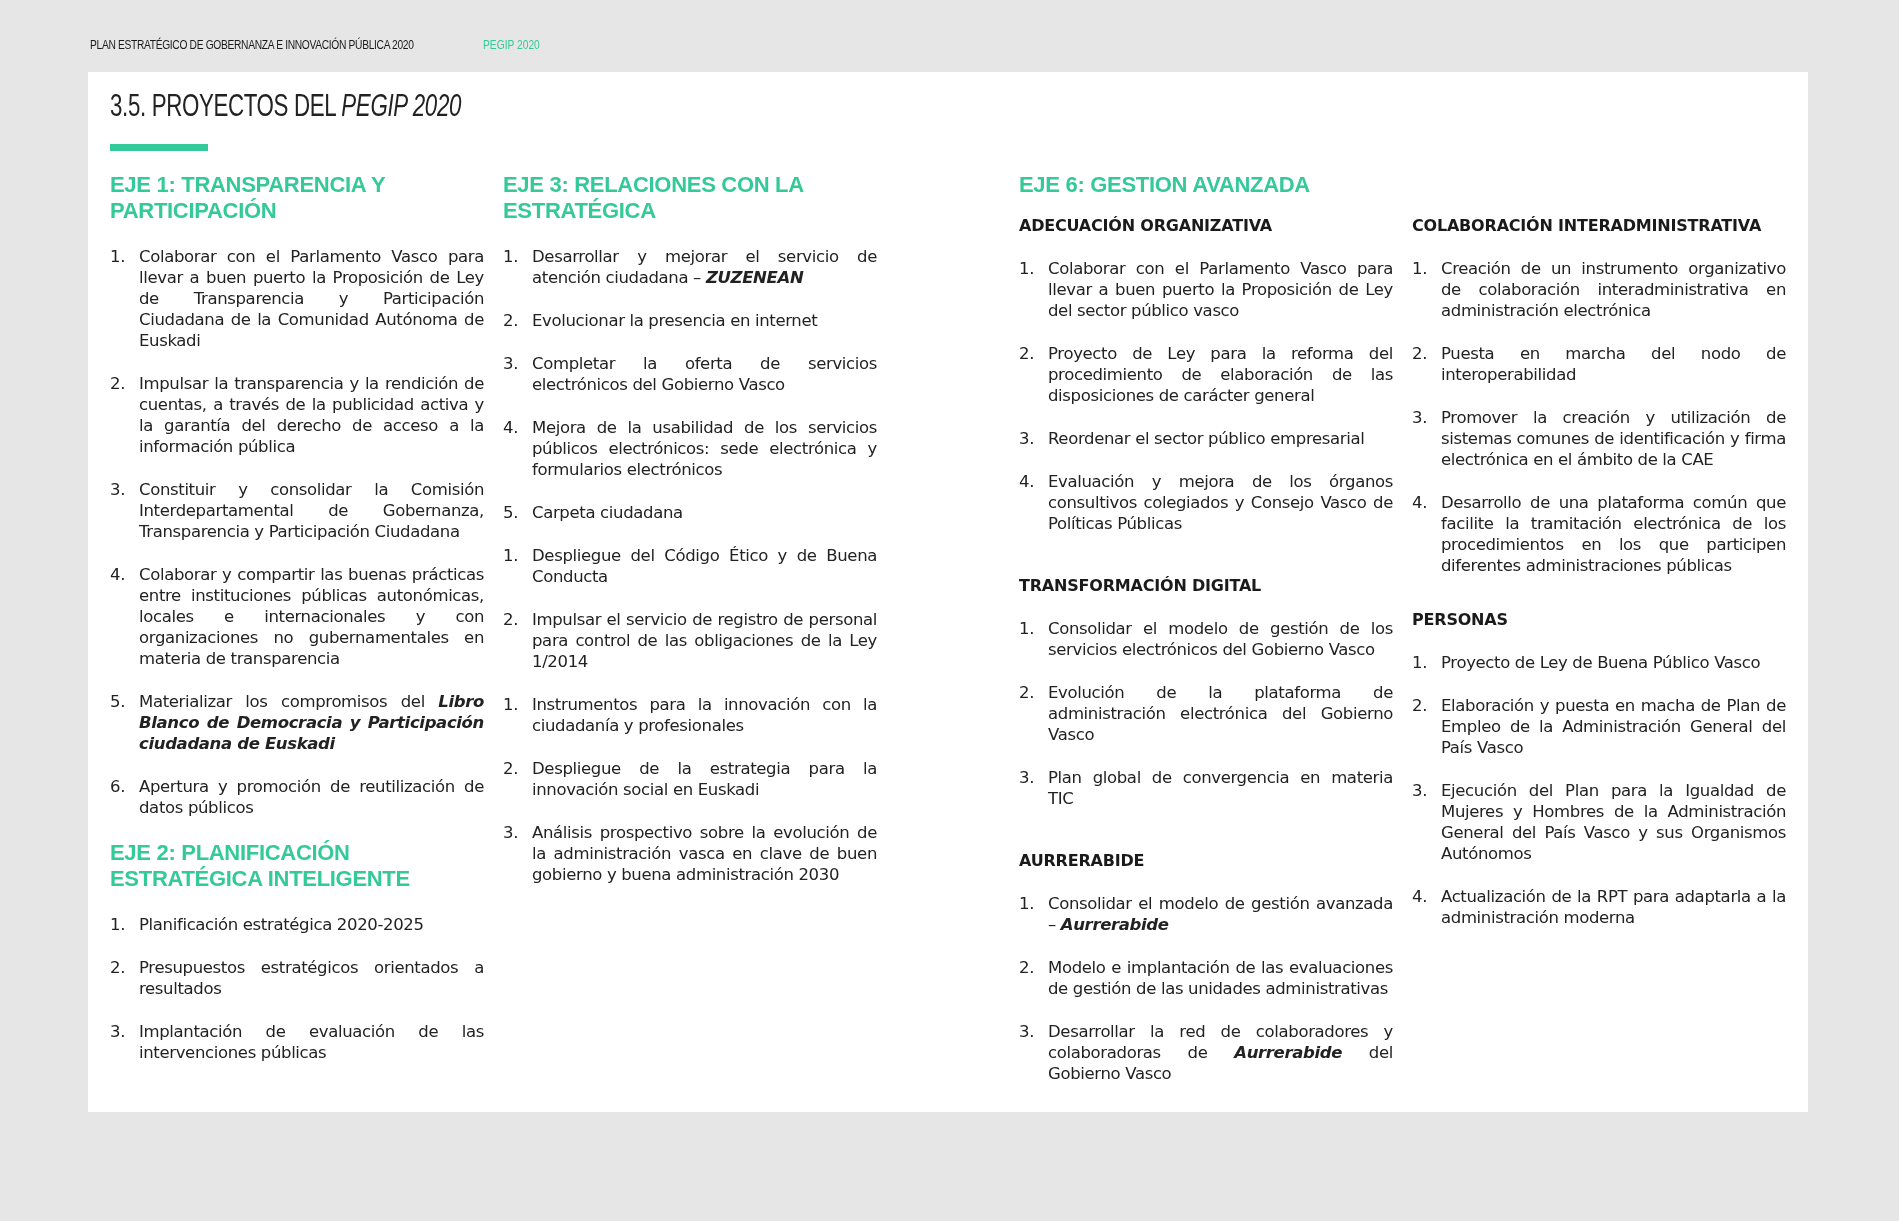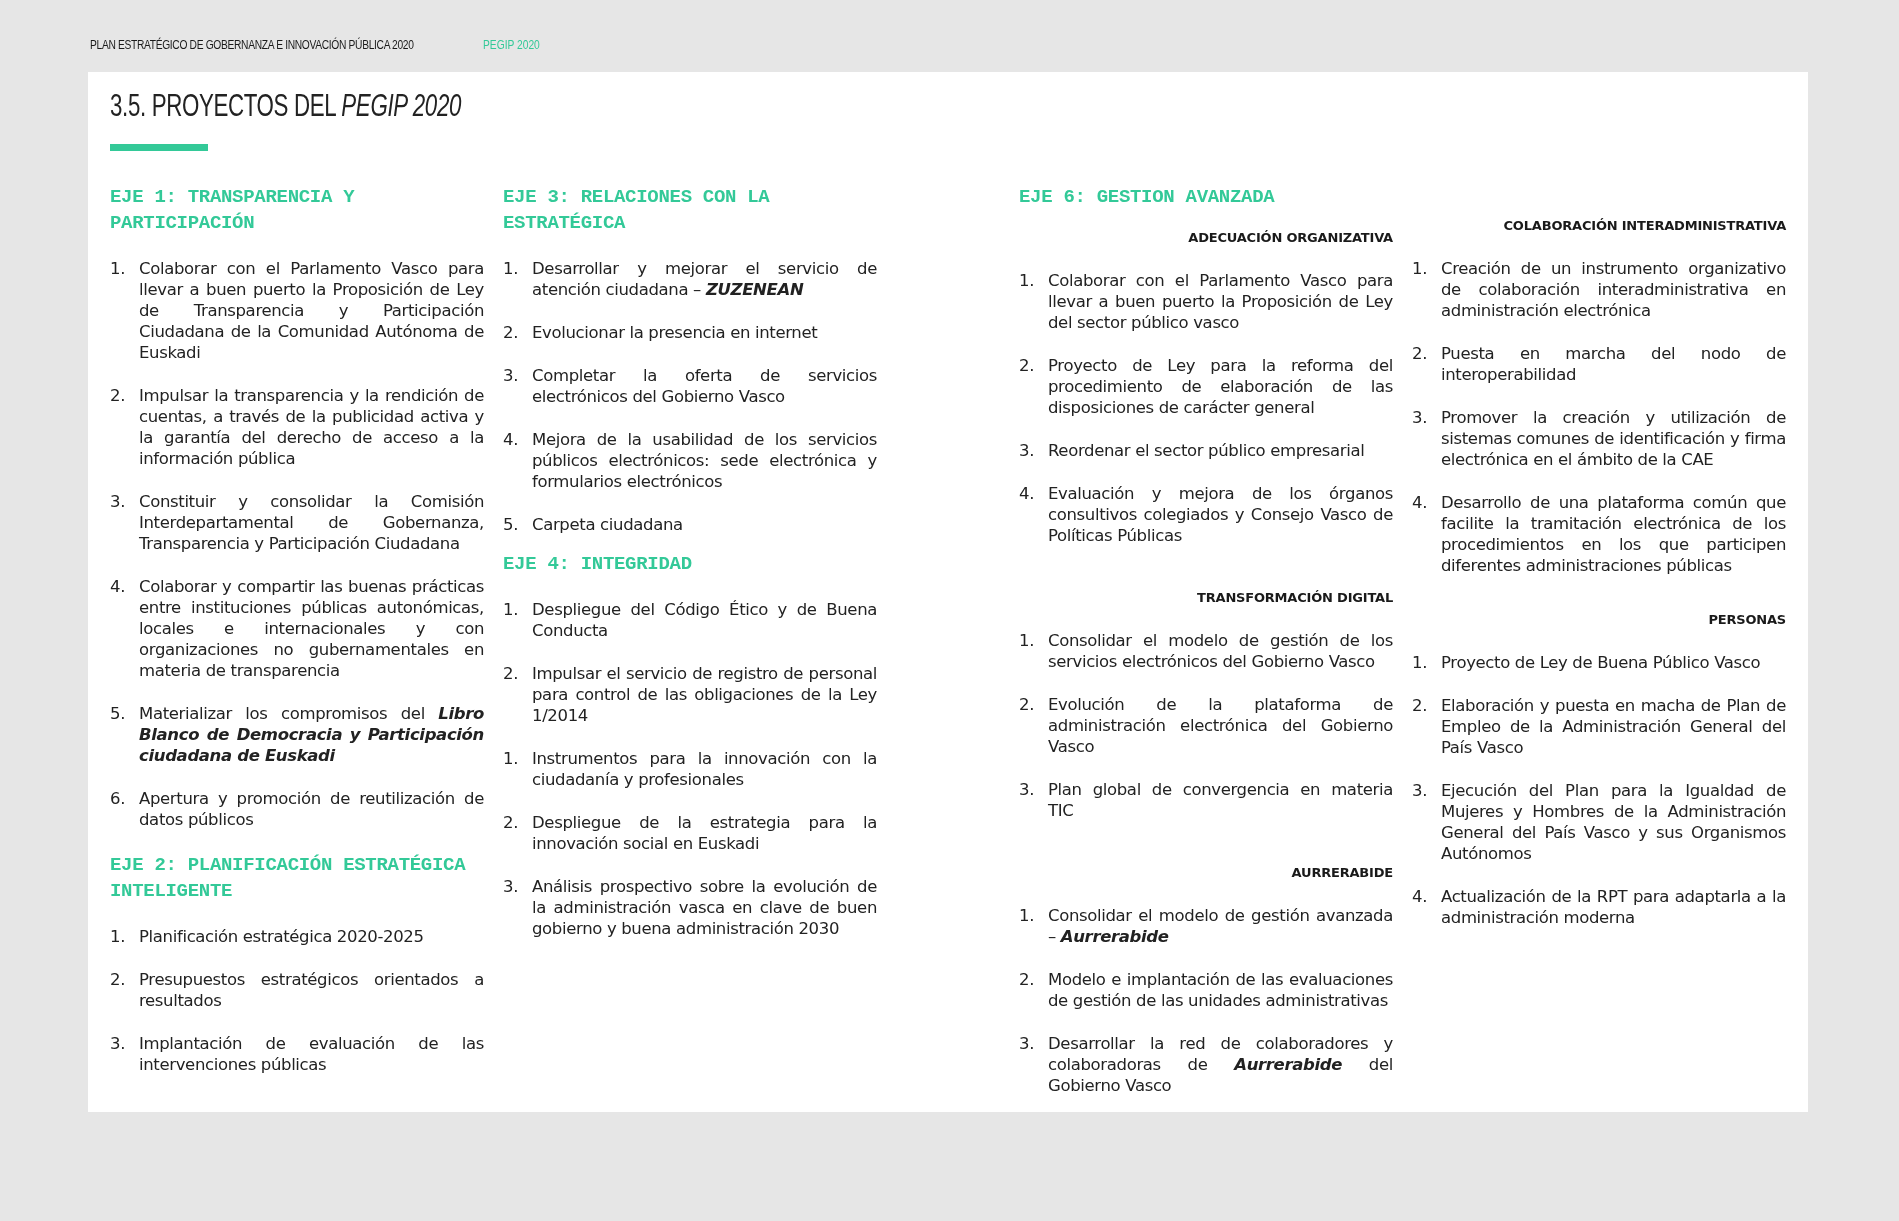--- a/index.html
+++ b/index.html
@@ -27,26 +27,26 @@
   .page-title em { font-style:italic; }
   .title-bar { position:absolute; left:22px; top:72px; width:98px; height:7px; background:#33c998; }
 
   .col { position:absolute; top:100px; }
   .col1 { left:22px; width:374px; }
   .col2 { left:415px; width:374px; }
   .col3 { left:931px; width:374px; }
   .col4 { left:1324px; width:374px; }
 
   .eje-title {
-    font-family:Liberation Mono, monospace; font-weight:bold; color:#33c998;
-    font-size:19px; line-height:26px; margin:12px 0 22px 0; letter-spacing:-0.3px;
+    font-family:Liberation Sans, sans-serif; font-weight:bold; color:#33c998;
+    font-size:22px; line-height:26px; margin:0 0 22px 0; letter-spacing:-0.3px;
   }
   .sub-title {
     font-family:"DejaVu Sans", sans-serif; font-weight:bold; color:#1a1a1a;
-    font-size:13px; line-height:20px; margin:0 0 22px 0; letter-spacing:-0.2px;text-align:right;
+    font-size:16px; line-height:20px; margin:0 0 22px 0; letter-spacing:-0.2px;
   }
   ol.items { list-style:none; margin:0; padding:0; }
   ol.items li {
     display:flex; font-size:16.5px; line-height:21px; color:#222; margin-bottom:22px;
     letter-spacing:-0.35px;
   }
   ol.items li .num { flex:0 0 29px; }
   ol.items li .txt { flex:1; text-align:justify; text-align-last:left; }
   ol.items li .txt b { font-weight:bold; font-style:italic; }
   .sect-gap { height:20px; }
@@ -123,21 +123,20 @@
         </li>
         <li>
           <span class="num">4.</span>
           <span class="txt"><span>Mejora de la usabilidad de los servicios públicos electrónicos: sede electrónica y formularios electrónicos</span></span>
         </li>
         <li>
           <span class="num">5.</span>
           <span class="txt"><span>Carpeta ciudadana</span></span>
         </li>
       </ol>
-    <h2 class="eje-title" style="margin-top:-6px">EJE 4: INTEGRIDAD</h2>
     <ol class="items">
         <li>
           <span class="num">1.</span>
           <span class="txt"><span>Despliegue del Código Ético y de Buena Conducta</span></span>
         </li>
         <li>
           <span class="num">2.</span>
           <span class="txt"><span>Impulsar el servicio de registro de personal para control de las obligaciones de la Ley 1/2014</span></span>
         </li>
       </ol>

